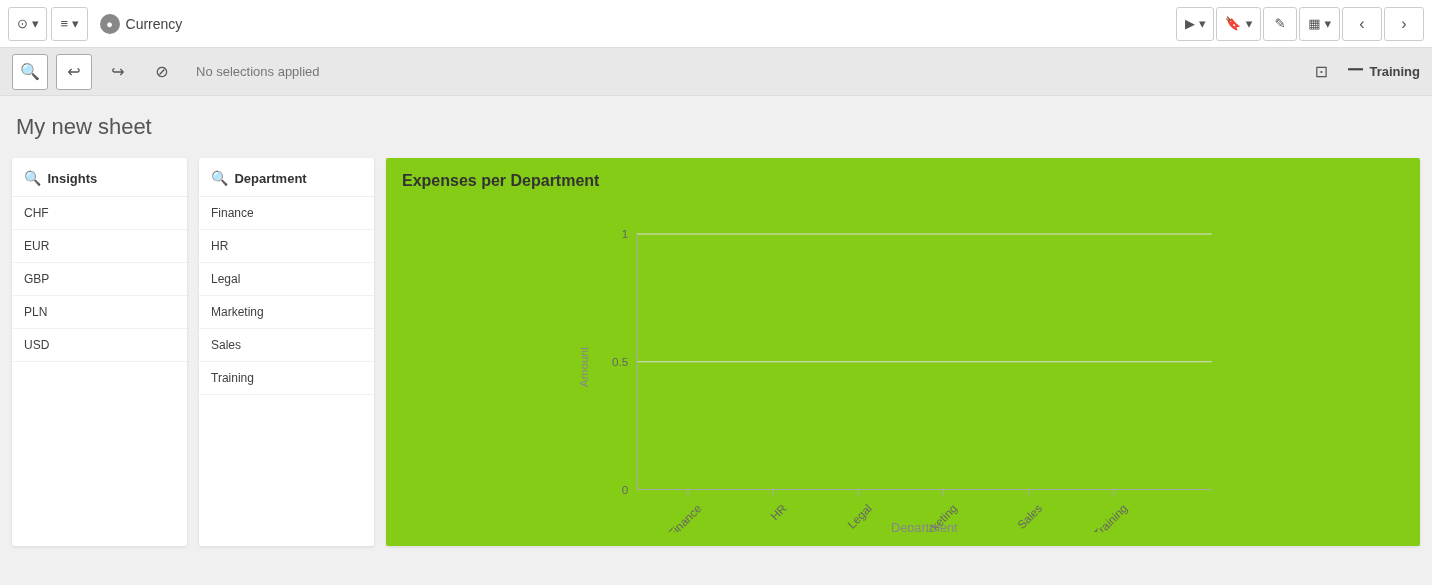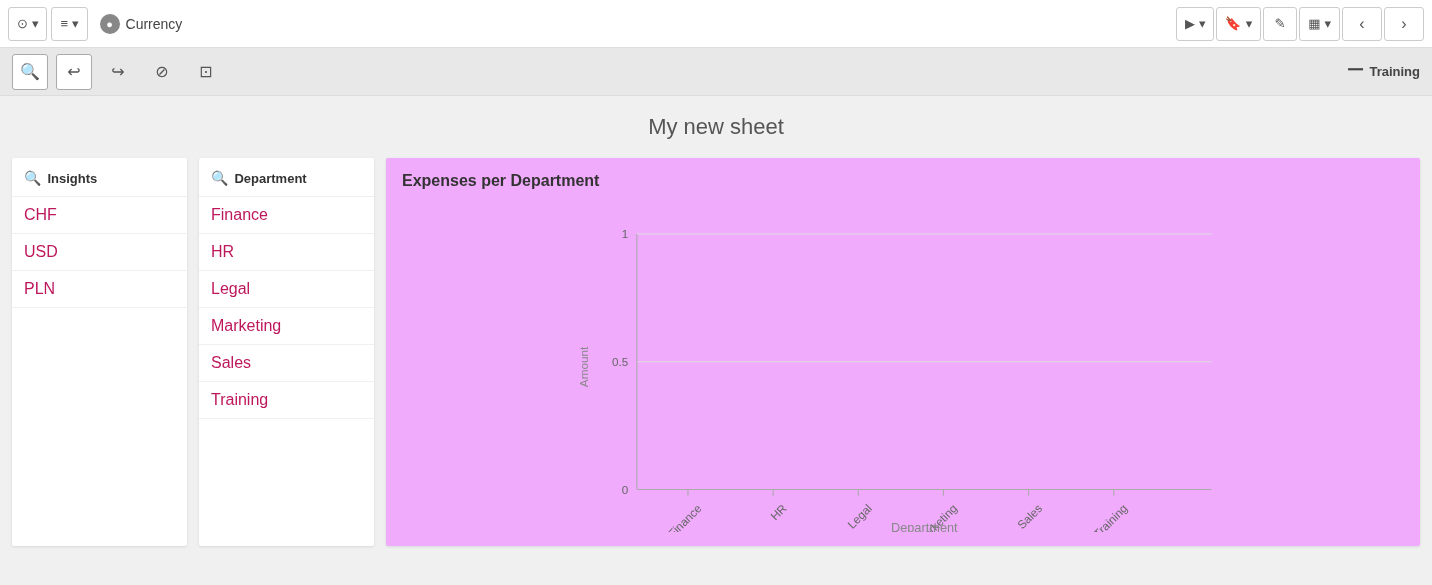--- a/index.html
+++ b/index.html
@@ -122,21 +122,20 @@
       cursor: pointer;
       color: #444;
       font-size: 13px;
       font-weight: 600;
     }
 
     
     .sheet-title-area {
       background: #f0f0f0;
       padding: 18px 16px 10px 16px;
-      text-align: center;
     }
     .sheet-title {
       font-size: 22px;
       font-weight: 300;
       color: #555;
     }
 
     
     .main-content {
       background: #f0f0f0;
@@ -163,29 +162,29 @@
       font-weight: 700;
       font-size: 13px;
       border-bottom: 1px solid #eee;
     }
     .search-icon-small {
       color: #888;
       font-size: 14px;
     }
     .filter-item {
       padding: 9px 12px;
-      color: #be185d;
-      cursor: pointer;
-      font-size: 16px;
+      color: #404040;
+      cursor: pointer;
+      font-size: 12px;
       border-bottom: 1px solid #f0f0f0;
     }
 
     
     .chart-panel {
-      background: #f0abfc;
+      background: #84cc16;
       border-radius: 2px;
       flex: 1;
       padding: 14px 16px;
       box-shadow: 0 1px 3px rgba(0,0,0,0.1);
     }
     .chart-title {
       font-size: 16px;
       font-weight: 700;
       color: #333;
       margin-bottom: 12px;
@@ -273,20 +272,21 @@
   </button>
   <button class="sel-btn active">
     <span>↩</span>
   </button>
   <button class="sel-btn">
     <span>↪</span>
   </button>
   <button class="sel-btn">
     <span>⊘</span>
   </button>
+  <span class="no-selections">No selections applied</span>
   <button class="sel-btn" style="width:36px;">
     <span>⊡</span>
   </button>
   <div class="insights-btn">
     <span style="font-size:16px;">𝍠</span>
     <span>Training</span>
   </div>
 </div>
 
 <div class="sheet-title-area">
@@ -294,22 +294,24 @@
 </div>
 
 <div class="main-content">
 
   <div class="filter-panel">
     <div class="filter-header">
       <span class="search-icon-small">🔍</span>
       <span>Insights</span>
     </div>
     <div class="filter-item">CHF</div>
+    <div class="filter-item">EUR</div>
+    <div class="filter-item">GBP</div>
+    <div class="filter-item">PLN</div>
     <div class="filter-item">USD</div>
-    <div class="filter-item">PLN</div>
   </div>
 
   <div class="filter-panel">
     <div class="filter-header">
       <span class="search-icon-small">🔍</span>
       <span>Department</span>
     </div>
     <div class="filter-item">Finance</div>
     <div class="filter-item">HR</div>
     <div class="filter-item">Legal</div>

